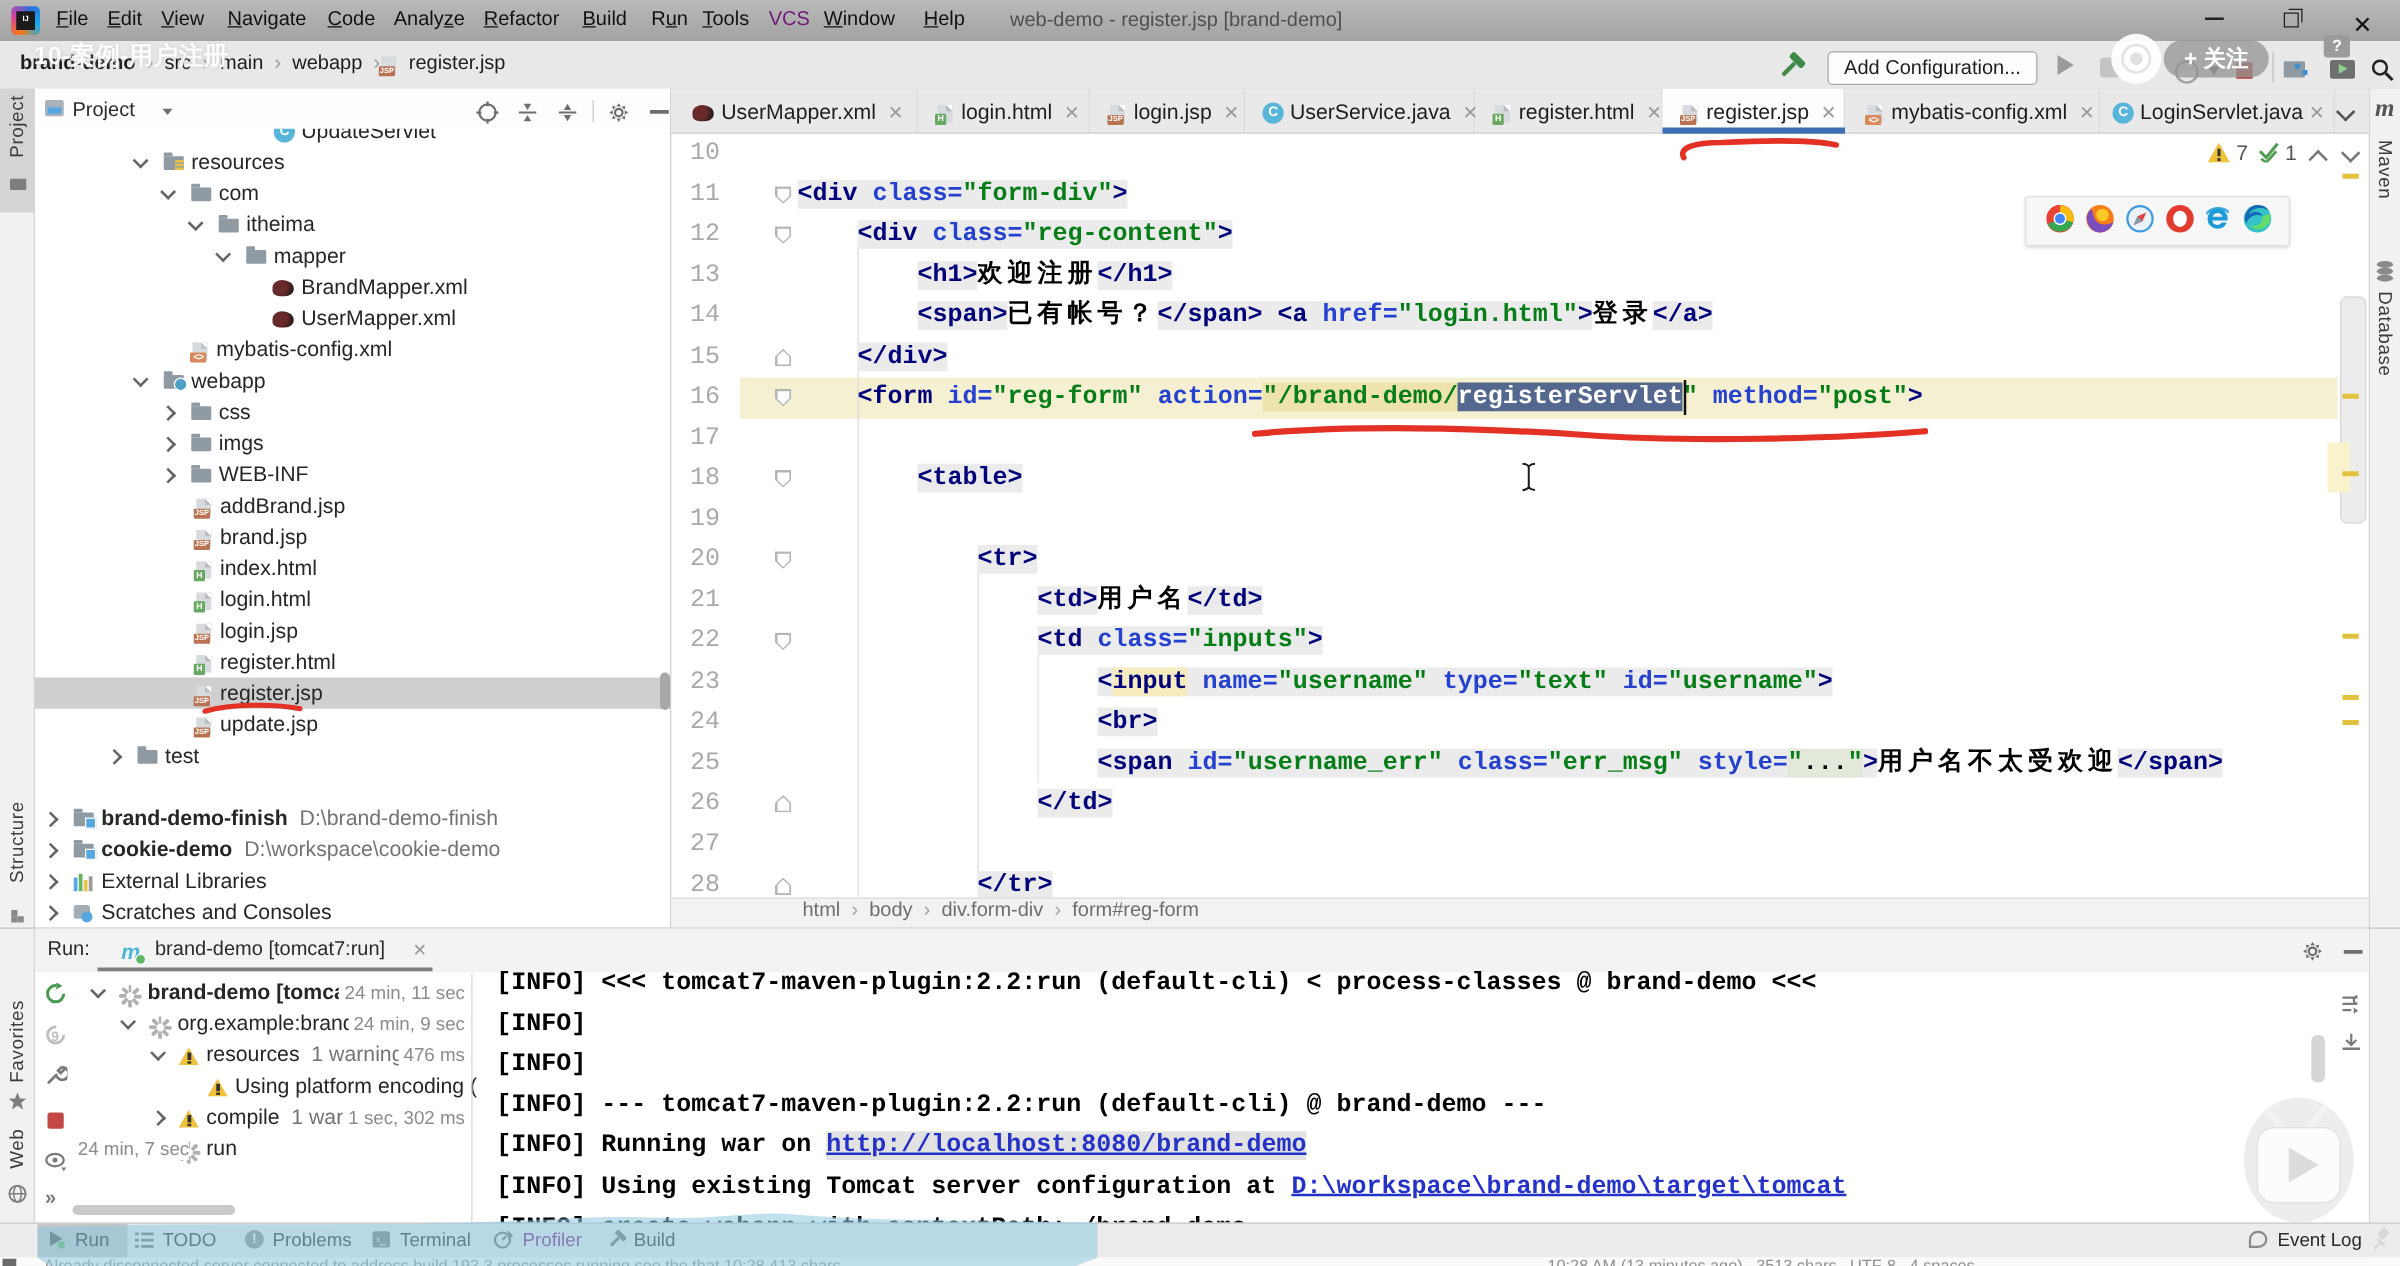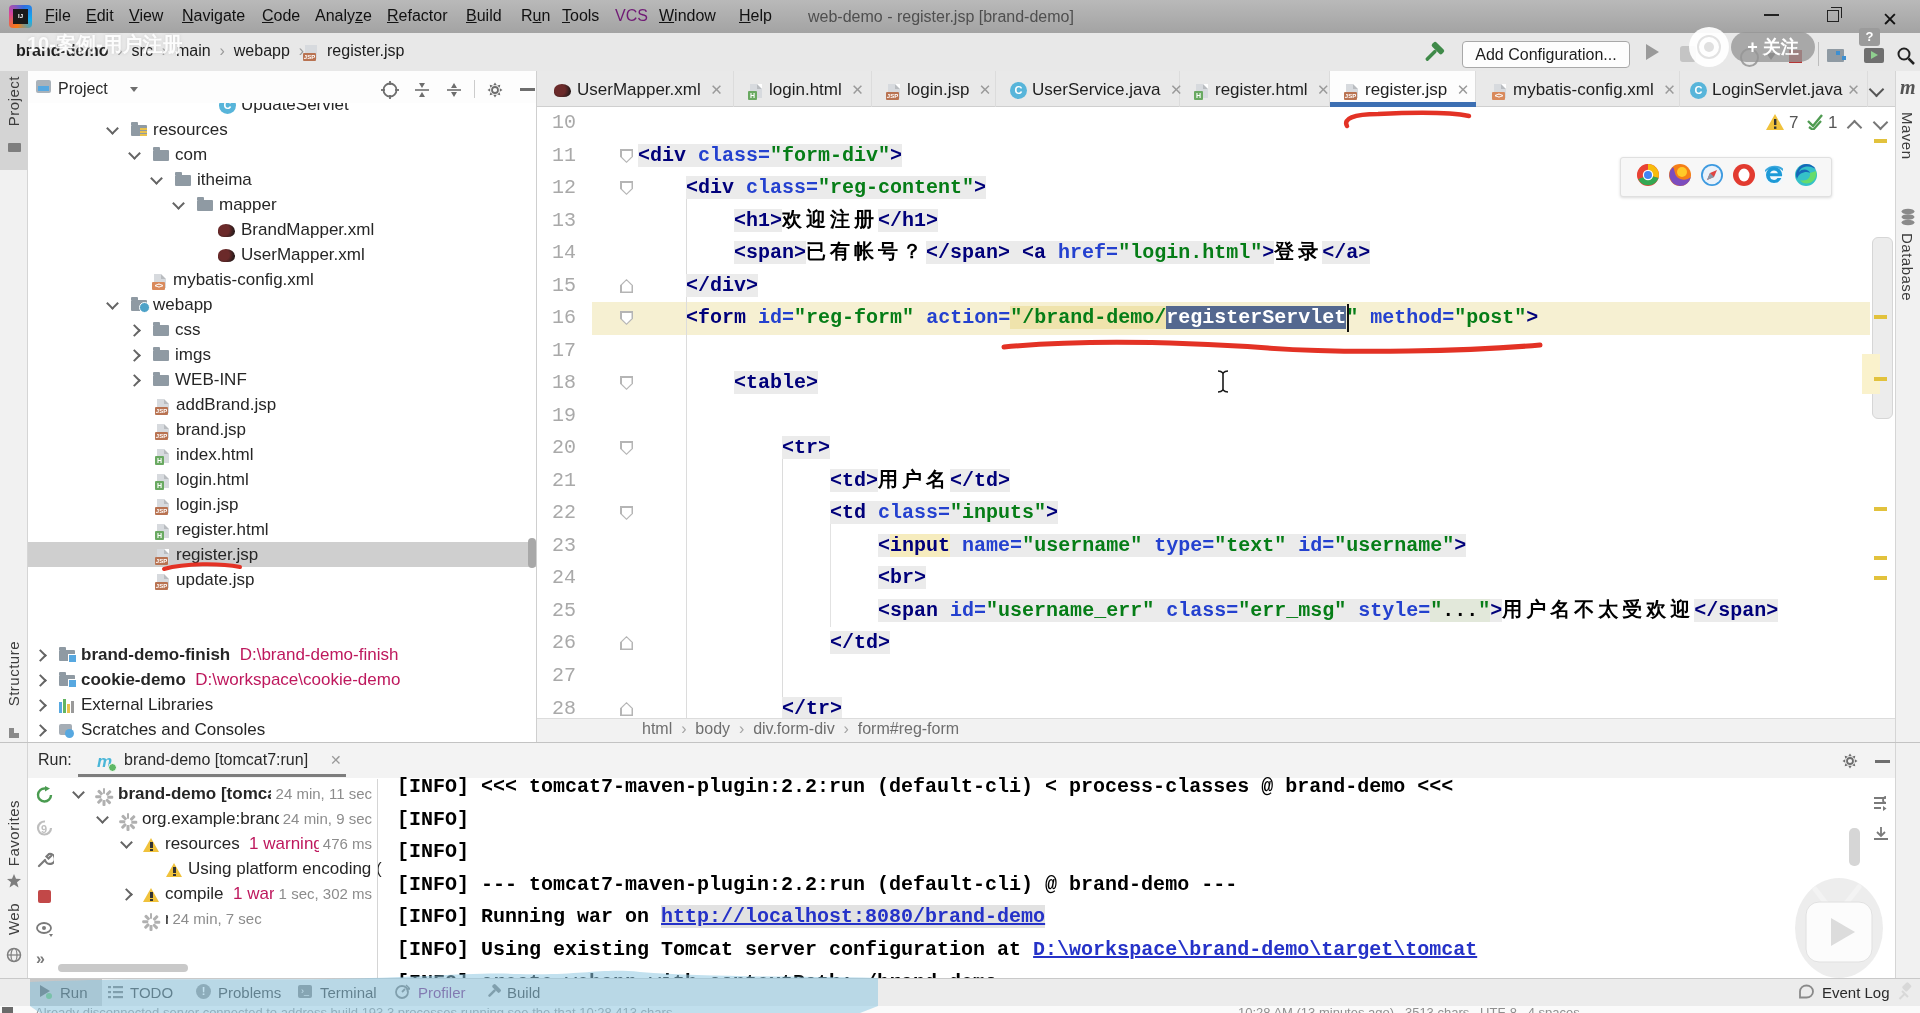--- a/index.html
+++ b/index.html
@@ -8,21 +8,21 @@
 .t{color:#00007a;font-weight:700}
 .a{color:#2441cf}
 .v{color:#067d17}
 .m{background:#ebebeb}
 .w{background:#ffffff}
 .cjk{display:inline-block;overflow:hidden;vertical-align:top}
 .ln{position:absolute;color:#a9a9a9;font-family:"Liberation Mono",monospace;font-size:20px;
  width:46px;text-align:right;line-height:32.5px}
 .row{position:absolute;height:25px;line-height:25px;font-size:17px;color:#262626;white-space:nowrap}
 .row span.it{display:inline-block;vertical-align:middle}
-.gray{color:#be185d}
+.gray{color:#737373}
 .chevd{display:inline-block;width:7px;height:7px;border-right:2px solid #646464;border-bottom:2px solid #646464;transform:rotate(45deg);margin:0 4px 3px 0}
 .chevr{display:inline-block;width:7px;height:7px;border-right:2px solid #646464;border-bottom:2px solid #646464;transform:rotate(-45deg);margin:0 4px 0 0}
 .folder{position:relative;display:inline-block;width:16px;height:11px;background:#8f9aa3;border-radius:1px;margin:0 6px 1px 0;vertical-align:middle}
 .folder:before{content:"";position:absolute;top:-3px;left:0;width:7px;height:3px;background:#8f9aa3;border-radius:1px 1px 0 0}
 .page{position:relative;display:inline-block;width:12px;height:14px;background:#d7dade;margin:0 7px 0 2px;vertical-align:middle}
 .page:before{content:"";position:absolute;top:0;right:0;border-style:solid;border-width:0 5px 5px 0;border-color:#fff #fff #b9bcc0 #b9bcc0}
 .badge{position:absolute;left:-2px;bottom:-2px;color:#fff;font-weight:700;border-radius:1px}
 .bJ{width:13px;height:8px;background:#b97352;font-size:6px;line-height:8px;text-align:center}
 .bH{width:9px;height:9px;background:#69a961;font-size:7px;line-height:9px;text-align:center}
 .bX{width:13px;height:8px;background:#d98a5c;font-size:8px;line-height:8px;text-align:center;letter-spacing:-1px}
@@ -153,20 +153,21 @@
 <div class="row" style="left:0;top:239px;width:508px"><span style="display:inline-block;width:102px"></span><span class="chevr it"></span><span style="display:inline-block;width:10px"></span><span class="folder it"></span>imgs</div>
 <div class="row" style="left:0;top:264px;width:508px"><span style="display:inline-block;width:102px"></span><span class="chevr it"></span><span style="display:inline-block;width:10px"></span><span class="folder it"></span>WEB-INF</div>
 <div class="row" style="left:0;top:289px;width:508px"><span style="display:inline-block;width:127px"></span><span class="page it"><span class="badge ab bJ">JSP</span></span>addBrand.jsp</div>
 <div class="row" style="left:0;top:314px;width:508px"><span style="display:inline-block;width:127px"></span><span class="page it"><span class="badge ab bJ">JSP</span></span>brand.jsp</div>
 <div class="row" style="left:0;top:339px;width:508px"><span style="display:inline-block;width:127px"></span><span class="page it"><span class="badge ab bH">H</span></span>index.html</div>
 <div class="row" style="left:0;top:364px;width:508px"><span style="display:inline-block;width:127px"></span><span class="page it"><span class="badge ab bH">H</span></span>login.html</div>
 <div class="row" style="left:0;top:389px;width:508px"><span style="display:inline-block;width:127px"></span><span class="page it"><span class="badge ab bJ">JSP</span></span>login.jsp</div>
 <div class="row" style="left:0;top:414px;width:508px"><span style="display:inline-block;width:127px"></span><span class="page it"><span class="badge ab bH">H</span></span>register.html</div>
 <div class="row" style="left:0;top:439px;width:508px;background:#cfcfcf"><span style="display:inline-block;width:127px"></span><span class="page it"><span class="badge ab bJ">JSP</span></span>register.jsp</div>
 <div class="row" style="left:0;top:464px;width:508px"><span style="display:inline-block;width:127px"></span><span class="page it"><span class="badge ab bJ">JSP</span></span>update.jsp</div>
+<div class="row" style="left:0;top:489px;width:508px"><span style="display:inline-block;width:59px"></span><span class="chevr it"></span><span style="display:inline-block;width:10px"></span><span class="folder it"></span>test</div>
 <div class="row" style="left:0;top:539px;width:508px"><span style="display:inline-block;width:8px"></span><span class="chevr it"></span><span style="display:inline-block;width:10px"></span><span class="folder it" style="margin-right:6px"><span class="ab" style="left:9px;top:4px;width:7px;height:7px;background:#57a8e0;border:1px solid #fff"></span></span><b>brand-demo-finish</b>&nbsp;&nbsp;<span class="gray">D:\brand-demo-finish</span></div>
 <div class="row" style="left:0;top:564px;width:508px"><span style="display:inline-block;width:8px"></span><span class="chevr it"></span><span style="display:inline-block;width:10px"></span><span class="folder it" style="margin-right:6px"><span class="ab" style="left:9px;top:4px;width:7px;height:7px;background:#57a8e0;border:1px solid #fff"></span></span><b>cookie-demo</b>&nbsp;&nbsp;<span class="gray">D:\workspace\cookie-demo</span></div>
 <div class="row" style="left:0;top:589px;width:508px"><span style="display:inline-block;width:8px"></span><span class="chevr it"></span><span style="display:inline-block;width:10px"></span><span class="it" style="width:16px;height:14px;position:relative;margin-right:6px"><span class="ab" style="left:0;bottom:0;width:3px;height:11px;background:#57a8e0"></span><span class="ab" style="left:4px;bottom:0;width:3px;height:14px;background:#62b562"></span><span class="ab" style="left:8px;bottom:0;width:3px;height:9px;background:#e8c14d"></span><span class="ab" style="left:12px;bottom:0;width:3px;height:12px;background:#9a9a9a"></span></span>External Libraries</div>
 <div class="row" style="left:0;top:614px;width:508px"><span style="display:inline-block;width:8px"></span><span class="chevr it"></span><span style="display:inline-block;width:10px"></span><span class="it" style="width:16px;height:13px;position:relative;margin-right:6px"><span class="ab" style="left:0;top:0;width:13px;height:11px;background:#a5adb5;border-radius:2px"></span><span class="ab" style="left:6px;top:5px;width:9px;height:9px;border-radius:50%;background:#57a8e0"></span></span>Scratches and Consoles</div>
 </div>
 <div class="ab" style="left:528px;top:538px;width:8px;height:30px;background:#a8a8a8;border-radius:4px"></div>
 <div class="ab" style="left:537px;top:71px;width:1358px;height:36px;background:#e9e9e9;border-bottom:1px solid #cfcfcf;box-sizing:border-box"></div>
 <div class="ab" style="left:540px;top:71px;width:194px;height:36px;border-right:1px solid #dcdcdc;box-sizing:border-box"></div>
 <div class="ab" style="left:554px;top:80px;height:20px;line-height:20px;font-size:17px;color:#1e1e1e;white-space:nowrap"><span class="bird it"></span>UserMapper.xml&nbsp;&nbsp;<span class="x">✕</span></div>
 <div class="ab" style="left:734px;top:71px;width:138px;height:36px;border-right:1px solid #dcdcdc;box-sizing:border-box"></div>
@@ -354,21 +355,21 @@
 <div class="row" style="left:58px;top:781px;width:318px"><span style="display:inline-block;width:16px"></span><span class="chevd it" style="margin-bottom:5px"></span><span style="display:inline-block;width:8px"></span><span class="it" style="position:relative;width:17px;height:17px;margin-right:6px"><span class="ab" style="left:7.5px;top:8px;width:2.5px;height:6px;background:#b0b0b0;border-radius:1px;transform:rotate(0deg) translateY(-6px)"></span><span class="ab" style="left:7.5px;top:8px;width:2.5px;height:6px;background:#b0b0b0;border-radius:1px;transform:rotate(45deg) translateY(-6px)"></span><span class="ab" style="left:7.5px;top:8px;width:2.5px;height:6px;background:#b0b0b0;border-radius:1px;transform:rotate(90deg) translateY(-6px)"></span><span class="ab" style="left:7.5px;top:8px;width:2.5px;height:6px;background:#b0b0b0;border-radius:1px;transform:rotate(135deg) translateY(-6px)"></span><span class="ab" style="left:7.5px;top:8px;width:2.5px;height:6px;background:#b0b0b0;border-radius:1px;transform:rotate(180deg) translateY(-6px)"></span><span class="ab" style="left:7.5px;top:8px;width:2.5px;height:6px;background:#b0b0b0;border-radius:1px;transform:rotate(225deg) translateY(-6px)"></span><span class="ab" style="left:7.5px;top:8px;width:2.5px;height:6px;background:#b0b0b0;border-radius:1px;transform:rotate(270deg) translateY(-6px)"></span><span class="ab" style="left:7.5px;top:8px;width:2.5px;height:6px;background:#b0b0b0;border-radius:1px;transform:rotate(315deg) translateY(-6px)"></span></span><b>brand-demo [tomcat</b></div>
 <div class="row" style="left:58px;top:781px;width:314px;text-align:right"><span style="background:#fff;color:#8c8c8c;font-size:15px">&nbsp;24 min, 11 sec</span></div>
 <div class="row" style="left:58px;top:806px;width:318px"><span style="display:inline-block;width:40px"></span><span class="chevd it" style="margin-bottom:5px"></span><span style="display:inline-block;width:8px"></span><span class="it" style="position:relative;width:17px;height:17px;margin-right:6px"><span class="ab" style="left:7.5px;top:8px;width:2.5px;height:6px;background:#b0b0b0;border-radius:1px;transform:rotate(0deg) translateY(-6px)"></span><span class="ab" style="left:7.5px;top:8px;width:2.5px;height:6px;background:#b0b0b0;border-radius:1px;transform:rotate(45deg) translateY(-6px)"></span><span class="ab" style="left:7.5px;top:8px;width:2.5px;height:6px;background:#b0b0b0;border-radius:1px;transform:rotate(90deg) translateY(-6px)"></span><span class="ab" style="left:7.5px;top:8px;width:2.5px;height:6px;background:#b0b0b0;border-radius:1px;transform:rotate(135deg) translateY(-6px)"></span><span class="ab" style="left:7.5px;top:8px;width:2.5px;height:6px;background:#b0b0b0;border-radius:1px;transform:rotate(180deg) translateY(-6px)"></span><span class="ab" style="left:7.5px;top:8px;width:2.5px;height:6px;background:#b0b0b0;border-radius:1px;transform:rotate(225deg) translateY(-6px)"></span><span class="ab" style="left:7.5px;top:8px;width:2.5px;height:6px;background:#b0b0b0;border-radius:1px;transform:rotate(270deg) translateY(-6px)"></span><span class="ab" style="left:7.5px;top:8px;width:2.5px;height:6px;background:#b0b0b0;border-radius:1px;transform:rotate(315deg) translateY(-6px)"></span></span>org.example:brand-</div>
 <div class="row" style="left:58px;top:806px;width:314px;text-align:right"><span style="background:#fff;color:#8c8c8c;font-size:15px">&nbsp;24 min, 9 sec</span></div>
 <div class="row" style="left:58px;top:831px;width:318px"><span style="display:inline-block;width:64px"></span><span class="chevd it" style="margin-bottom:5px"></span><span style="display:inline-block;width:8px"></span><span class="it" style="width:0;height:0;border-left:8px solid transparent;border-right:8px solid transparent;border-bottom:14px solid #f0c23c;position:relative;margin-right:6px"><span class="ab" style="left:-1.5px;top:4px;width:3px;height:6px;background:#333"></span><span class="ab" style="left:-1.5px;top:11px;width:3px;height:2px;background:#333"></span></span>resources&nbsp;&nbsp;<span class="gray">1 warning</span></div>
 <div class="row" style="left:58px;top:831px;width:314px;text-align:right"><span style="background:#fff;color:#8c8c8c;font-size:15px">&nbsp;476 ms</span></div>
 <div class="row" style="left:58px;top:856px;width:318px"><span style="display:inline-block;width:108px"></span><span class="it" style="width:0;height:0;border-left:8px solid transparent;border-right:8px solid transparent;border-bottom:14px solid #f0c23c;position:relative;margin-right:6px"><span class="ab" style="left:-1.5px;top:4px;width:3px;height:6px;background:#333"></span><span class="ab" style="left:-1.5px;top:11px;width:3px;height:2px;background:#333"></span></span>Using platform encoding (</div>
 <div class="row" style="left:58px;top:881px;width:318px"><span style="display:inline-block;width:64px"></span><span class="chevr it"></span><span style="display:inline-block;width:8px"></span><span class="it" style="width:0;height:0;border-left:8px solid transparent;border-right:8px solid transparent;border-bottom:14px solid #f0c23c;position:relative;margin-right:6px"><span class="ab" style="left:-1.5px;top:4px;width:3px;height:6px;background:#333"></span><span class="ab" style="left:-1.5px;top:11px;width:3px;height:2px;background:#333"></span></span>compile&nbsp;&nbsp;<span class="gray">1 warni</span></div>
 <div class="row" style="left:58px;top:881px;width:314px;text-align:right"><span style="background:#fff;color:#8c8c8c;font-size:15px">&nbsp;1 sec, 302 ms</span></div>
 <div class="row" style="left:58px;top:906px;width:318px"><span style="display:inline-block;width:84px"></span><span class="it" style="position:relative;width:17px;height:17px;margin-right:6px"><span class="ab" style="left:7.5px;top:8px;width:2.5px;height:6px;background:#b0b0b0;border-radius:1px;transform:rotate(0deg) translateY(-6px)"></span><span class="ab" style="left:7.5px;top:8px;width:2.5px;height:6px;background:#b0b0b0;border-radius:1px;transform:rotate(45deg) translateY(-6px)"></span><span class="ab" style="left:7.5px;top:8px;width:2.5px;height:6px;background:#b0b0b0;border-radius:1px;transform:rotate(90deg) translateY(-6px)"></span><span class="ab" style="left:7.5px;top:8px;width:2.5px;height:6px;background:#b0b0b0;border-radius:1px;transform:rotate(135deg) translateY(-6px)"></span><span class="ab" style="left:7.5px;top:8px;width:2.5px;height:6px;background:#b0b0b0;border-radius:1px;transform:rotate(180deg) translateY(-6px)"></span><span class="ab" style="left:7.5px;top:8px;width:2.5px;height:6px;background:#b0b0b0;border-radius:1px;transform:rotate(225deg) translateY(-6px)"></span><span class="ab" style="left:7.5px;top:8px;width:2.5px;height:6px;background:#b0b0b0;border-radius:1px;transform:rotate(270deg) translateY(-6px)"></span><span class="ab" style="left:7.5px;top:8px;width:2.5px;height:6px;background:#b0b0b0;border-radius:1px;transform:rotate(315deg) translateY(-6px)"></span></span>run</div>
-<div class="row" style="left:58px;top:906px;width:314px;text-align:center"><span style="background:#fff;color:#8c8c8c;font-size:15px">&nbsp;24 min, 7 sec</span></div>
+<div class="row" style="left:58px;top:906px;width:314px;text-align:left"><span style="background:#fff;color:#8c8c8c;font-size:15px">&nbsp;24 min, 7 sec</span></div>
 <div class="ab" style="left:58px;top:964px;width:130px;height:8px;background:#c9c9c9;border-radius:4px"></div>
 <div class="ab" style="left:377px;top:779px;width:1px;height:199px;background:#d5d5d5"></div>
 <div class="mono ab" style="left:397px;top:771px;font-weight:700">[INFO] &lt;&lt;&lt; tomcat7-maven-plugin:2.2:run (default-cli) &lt; process-classes @ brand-demo &lt;&lt;&lt;</div>
 <div class="mono ab" style="left:397px;top:804px;font-weight:700">[INFO]</div>
 <div class="mono ab" style="left:397px;top:836px;font-weight:700">[INFO]</div>
 <div class="mono ab" style="left:397px;top:869px;font-weight:700">[INFO] --- tomcat7-maven-plugin:2.2:run (default-cli) @ brand-demo ---</div>
 <div class="mono ab" style="left:397px;top:901px;font-weight:700">[INFO] Running war on <span style="color:#2532c8;text-decoration:underline;background:#e2e2e2">http://localhost:8080/brand-demo</span></div>
 <div class="mono ab" style="left:397px;top:934px;font-weight:700">[INFO] Using existing Tomcat server configuration at <span style="color:#2532c8;text-decoration:underline">D:\workspace\brand-demo\target\tomcat</span></div>
 <div class="mono ab" style="left:397px;top:967px;font-weight:700">[INFO] create webapp with contextPath: /brand-demo</div>
 <svg class="ab" style="left:1872px;top:795px" width="18" height="16" viewBox="0 0 18 16">

